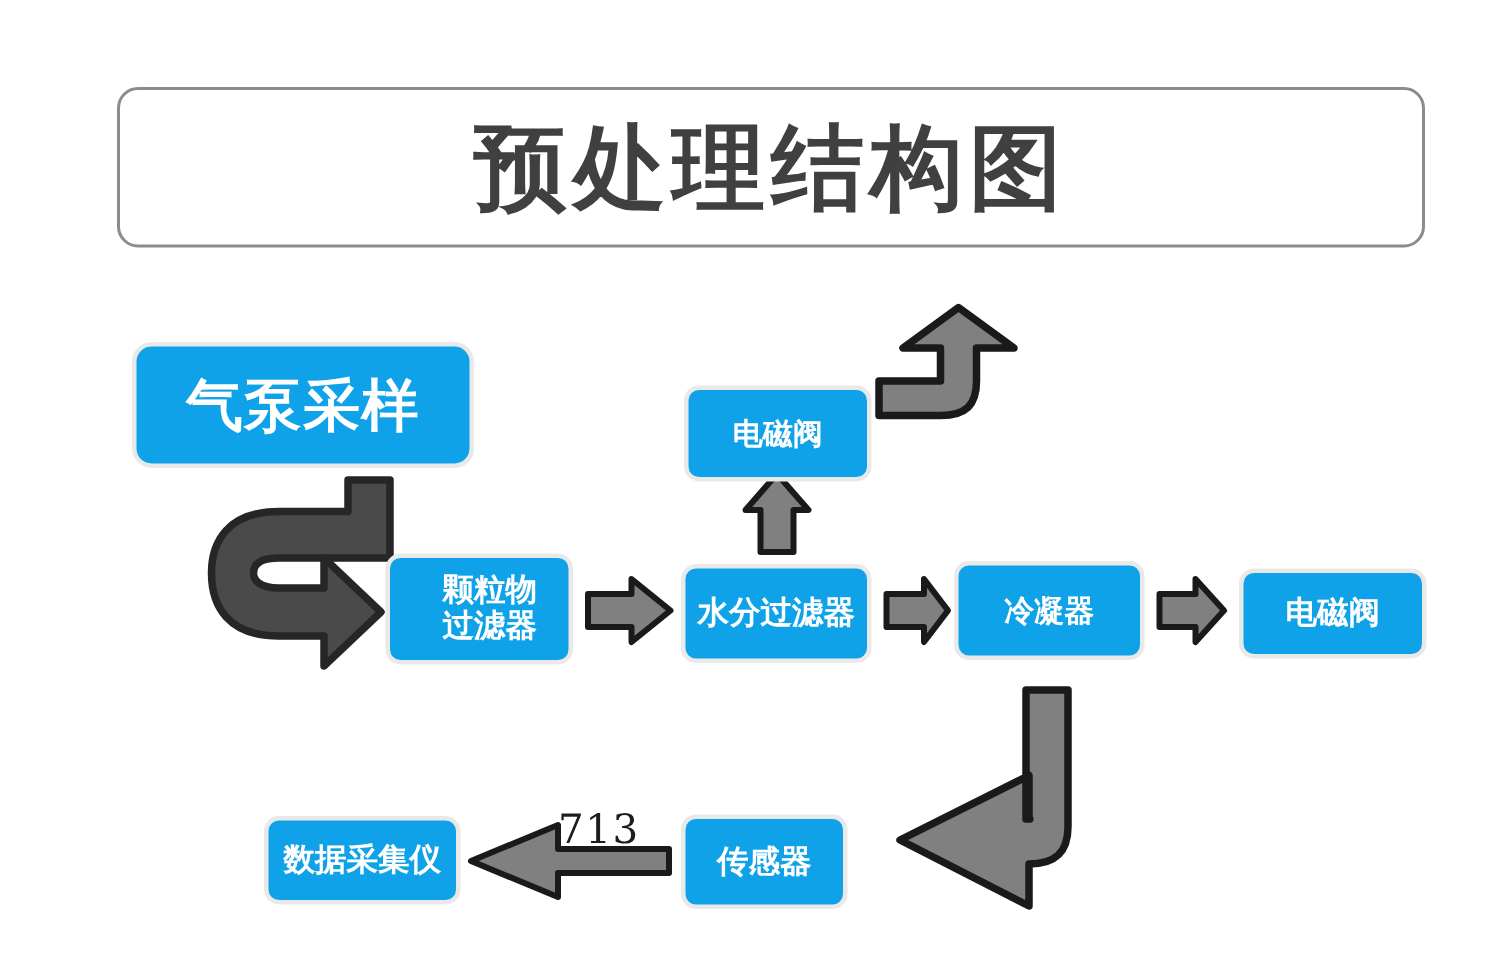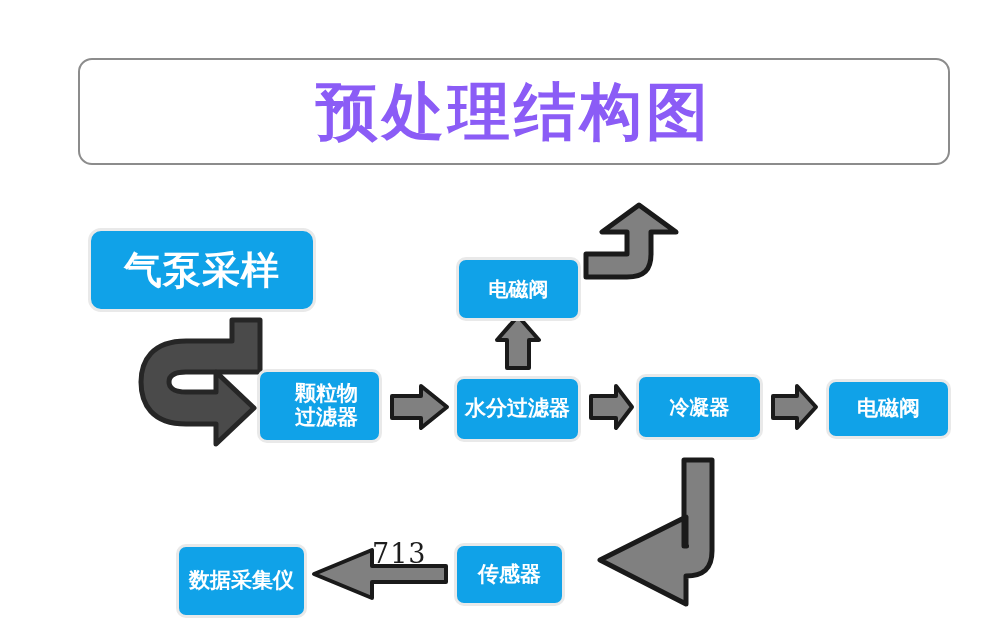--- a/index.html
+++ b/index.html
@@ -29,21 +29,21 @@
     border: 2px solid #8c8c8c;
     border-radius: 14px;
     background: #ffffff;
     display: flex;
     align-items: center;
     justify-content: center;
   }
   .title-text {
     font-size: 62px;
     font-weight: 700;
-    color: #8b5cf6;
+    color: #404040;
     letter-spacing: 4px;
     line-height: 1;
     font-family: "DejaVu Sans", "Liberation Sans", sans-serif;
   }
 
   
   .node {
     position: absolute;
     box-sizing: border-box;
     background: #10a2e8;
@@ -59,21 +59,21 @@
     font-family: "DejaVu Sans", "Liberation Sans", sans-serif;
     z-index: 5;
   }
   .node-pump      { left: 88px;  top: 228px; width: 228px; height: 84px;  font-size: 38px; letter-spacing: 1px; border-radius: 13px; }
   .node-particle  { left: 257px; top: 369px; width: 125px; height: 74px;  font-size: 21px; padding-left: 14px; }
   .node-moisture  { left: 454px; top: 376px; width: 127px; height: 66px;  font-size: 21px; }
   .node-valve-top { left: 456px; top: 257px; width: 125px; height: 64px;  font-size: 20px; }
   .node-condenser { left: 636px; top: 374px; width: 127px; height: 66px;  font-size: 20px; }
   .node-valve-rt  { left: 826px; top: 379px; width: 125px; height: 60px;  font-size: 21px; }
   .node-sensor    { left: 454px; top: 543px; width: 111px; height: 63px;  font-size: 21px; }
-  .node-daq       { left: 176px; top: 544px; width: 131px; height: 74px;  font-size: 21px; }
+  .node-daq       { left: 176px; top: 544px; width: 131px; height: 59px;  font-size: 21px; }
 
   
   #arrows {
     position: absolute;
     left: 0;
     top: 0;
     width: 1000px;
     height: 636px;
     z-index: 2;
   }

